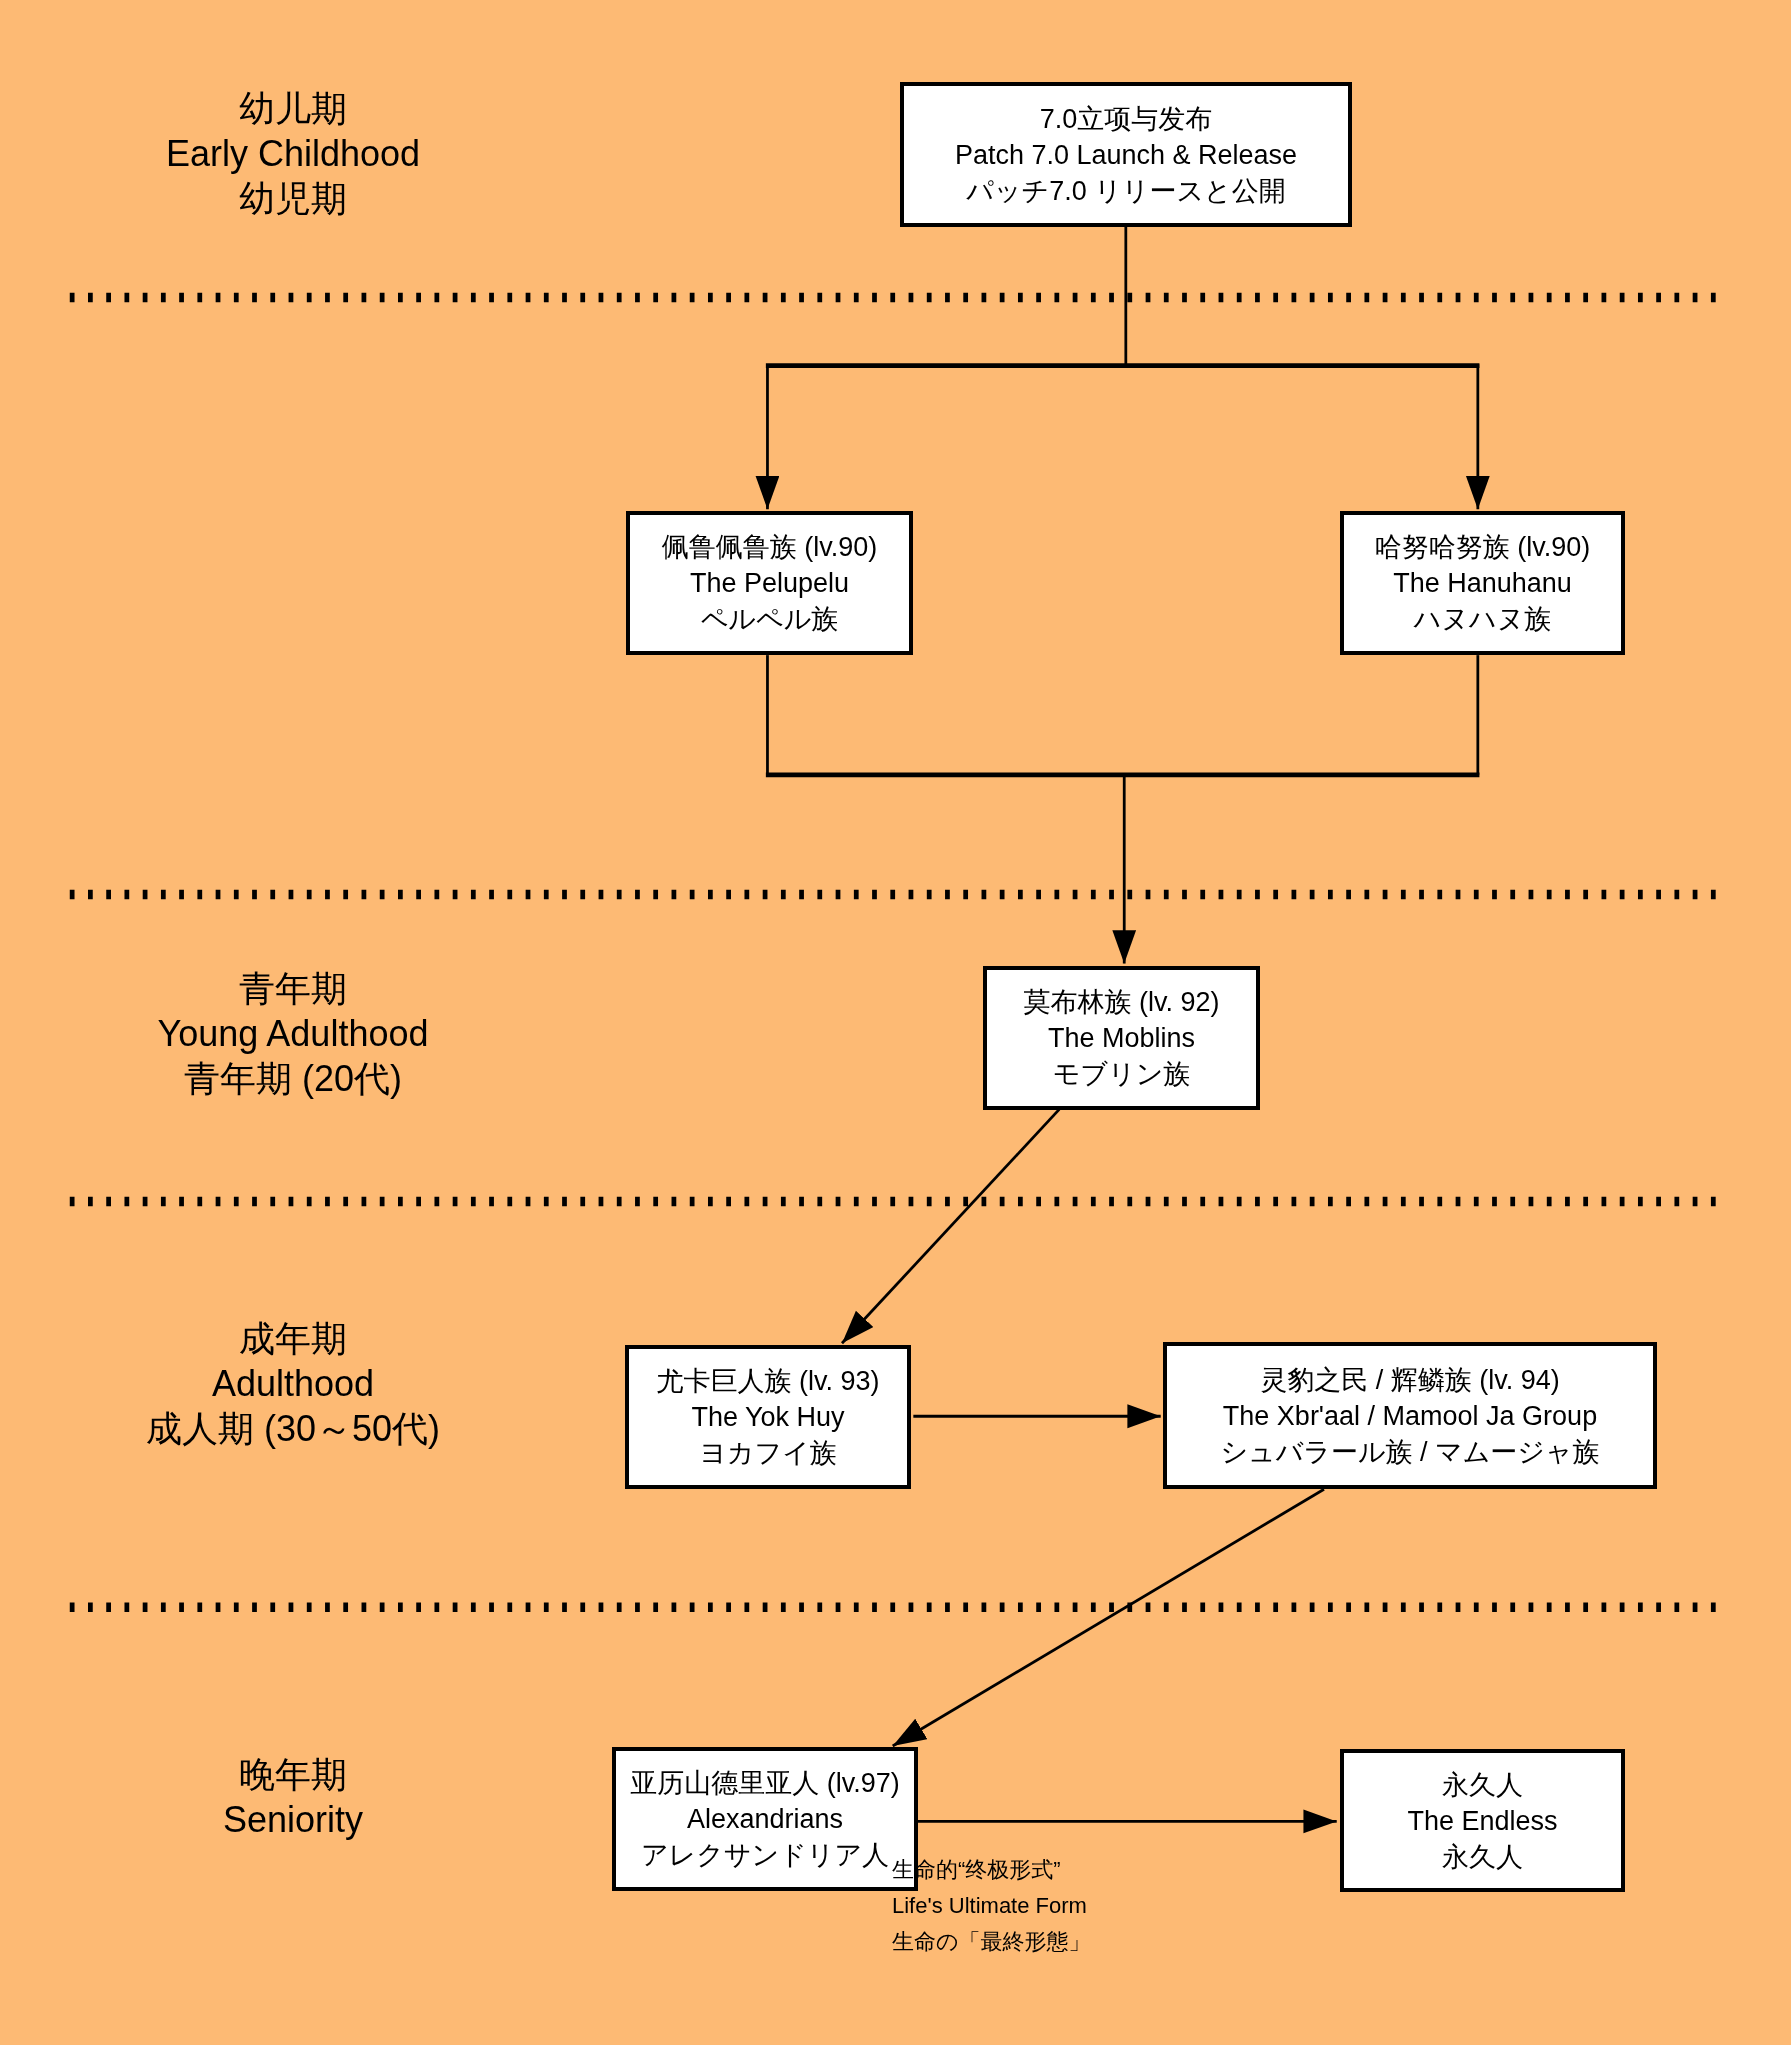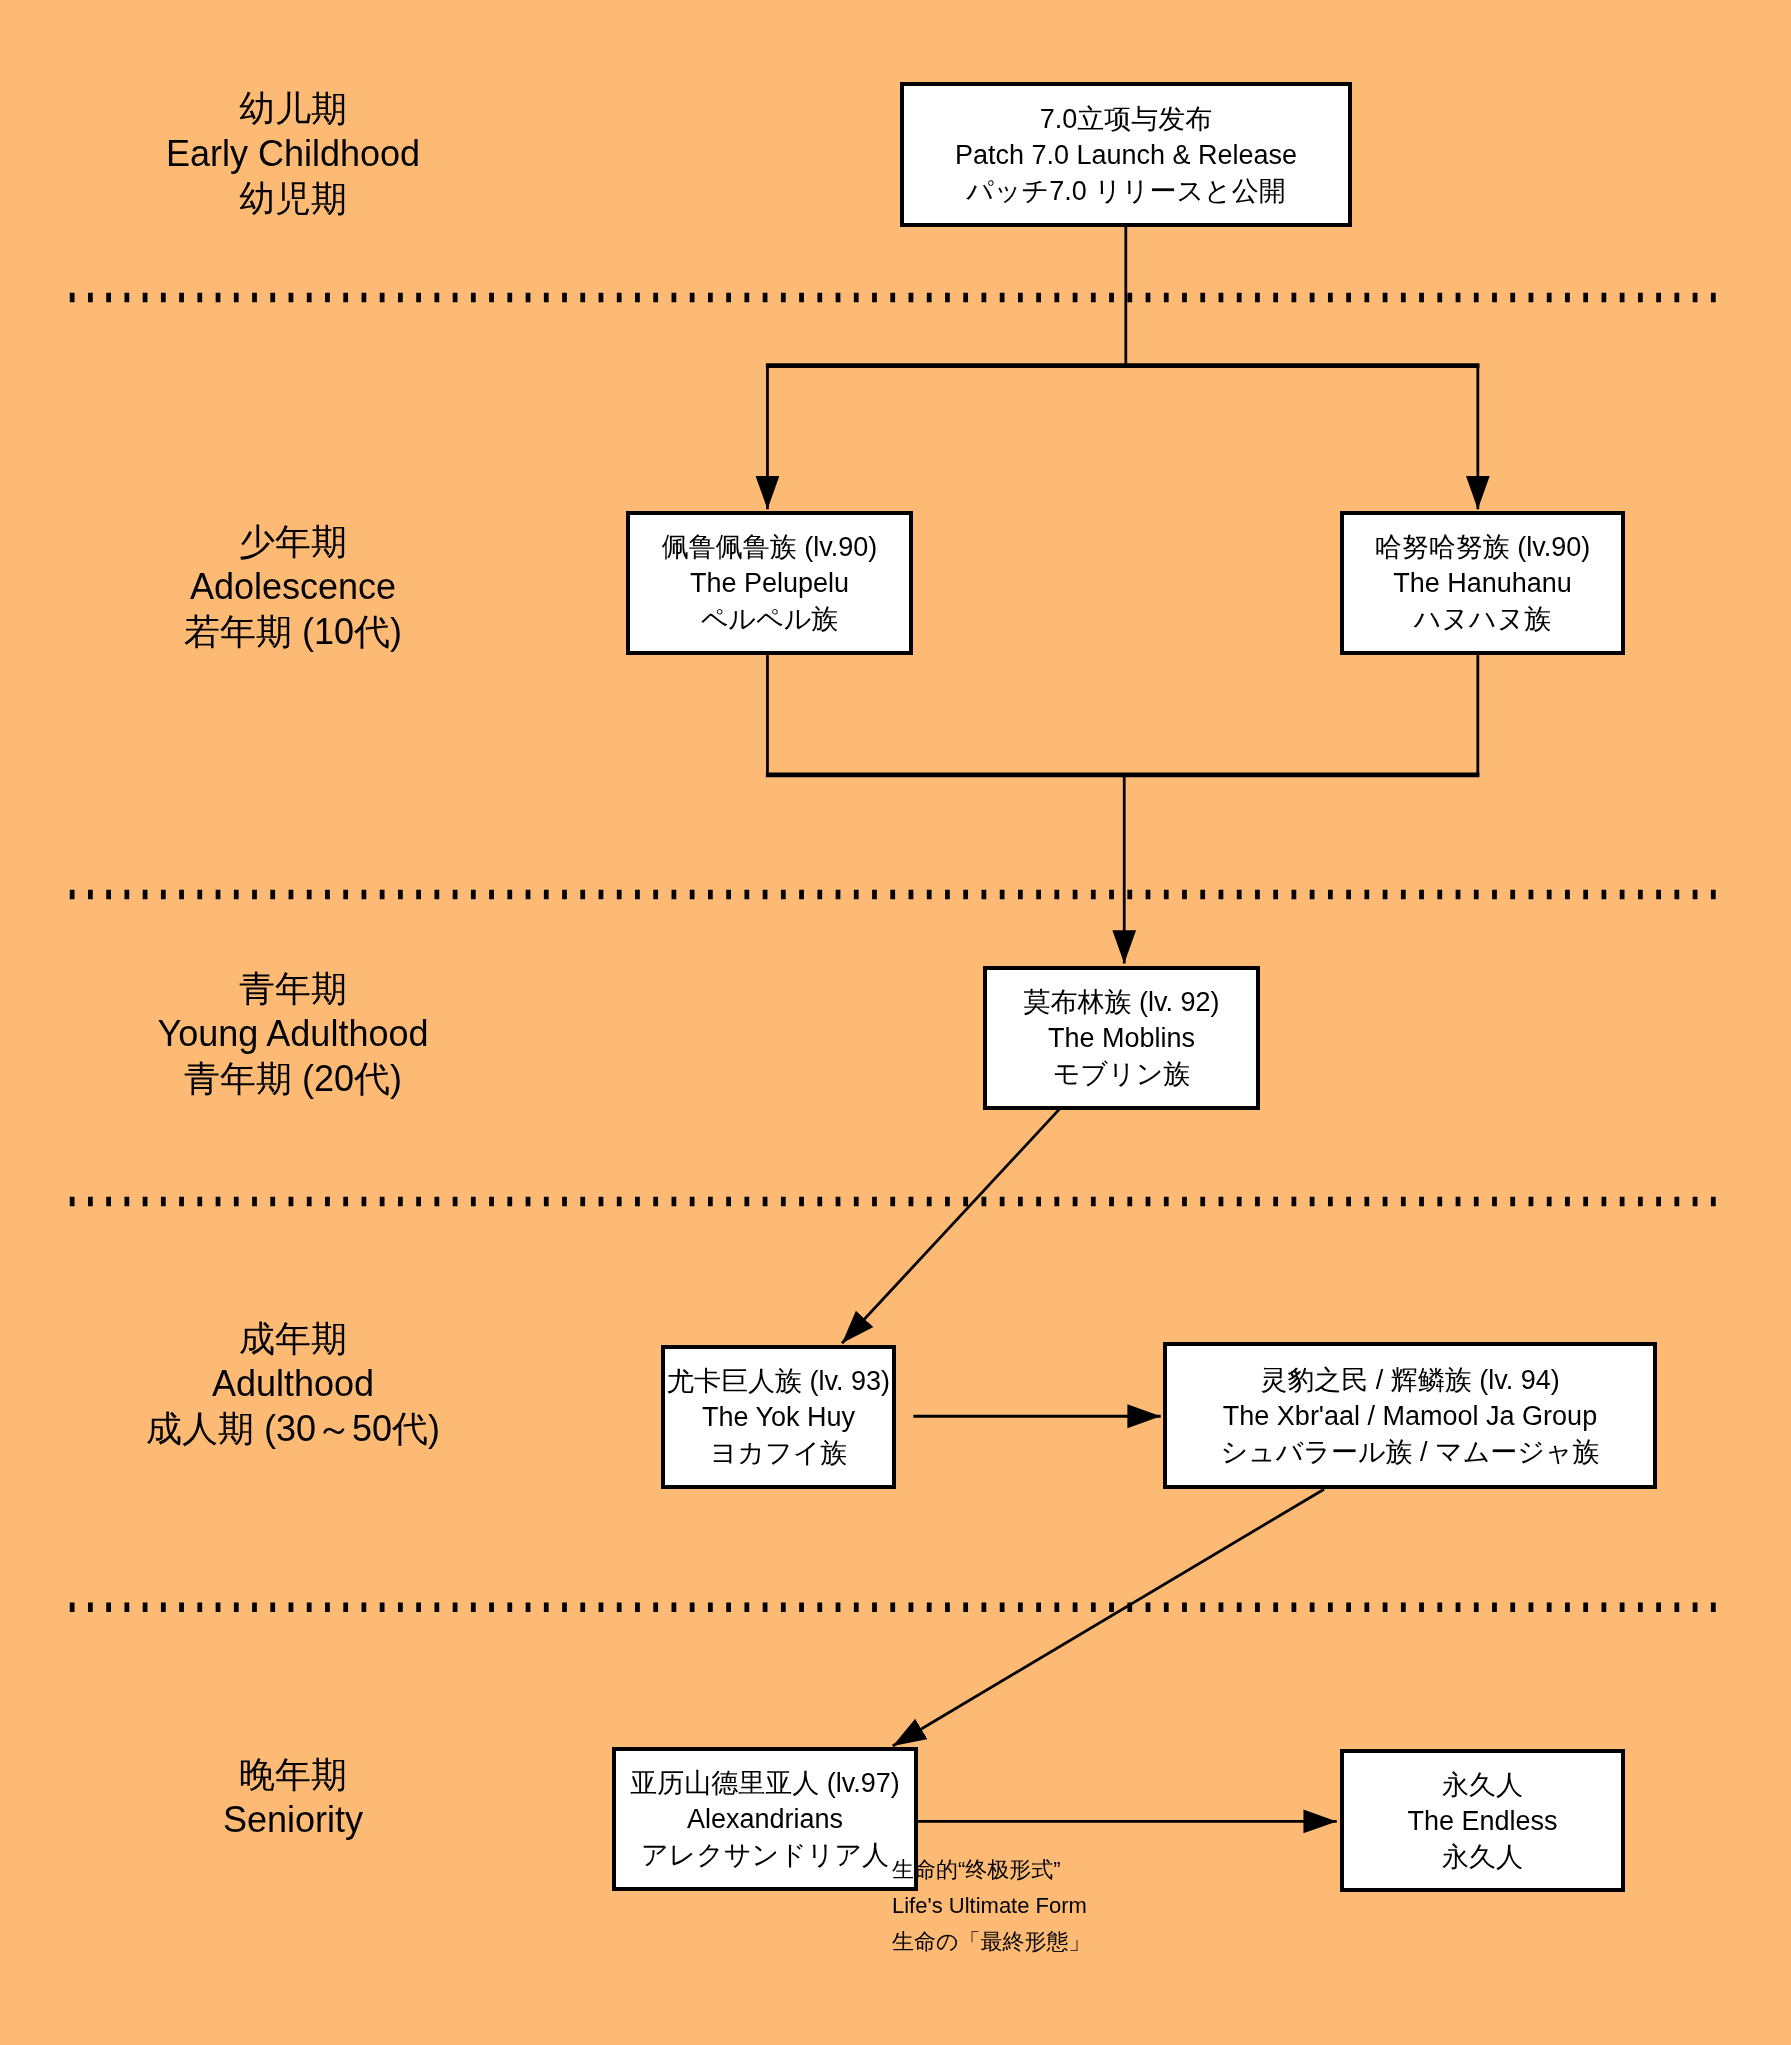--- a/index.html
+++ b/index.html
@@ -90,25 +90,20 @@
     <line x1="1670" y1="1878" x2="1126" y2="2202" stroke="#000000" stroke-width="3.5" marker-end="url(#arrow)"></line>
 
     <line x1="1144" y1="2297" x2="1686" y2="2297" stroke="#000000" stroke-width="3.5" marker-end="url(#arrow)"></line>
   </svg>
 
   <div class="stage" style="top:86px">
     <div>幼儿期</div>
     <div>Early Childhood</div>
     <div>幼児期</div>
   </div>
-  <div class="stage" style="top:519px">
-    <div>少年期</div>
-    <div>Adolescence</div>
-    <div>若年期 (10代)</div>
-  </div>
   <div class="stage" style="top:966px">
     <div>青年期</div>
     <div>Young Adulthood</div>
     <div>青年期 (20代)</div>
   </div>
   <div class="stage" style="top:1316px">
     <div>成年期</div>
     <div>Adulthood</div>
     <div>成人期 (30～50代)</div>
   </div>
@@ -134,21 +129,21 @@
     <div>The Hanuhanu</div>
     <div>ハヌハヌ族</div>
   </div>
 
   <div class="node" style="left:983px;top:966px;width:277px;height:144px">
     <div>莫布林族 (lv. 92)</div>
     <div>The Moblins</div>
     <div>モブリン族</div>
   </div>
 
-  <div class="node" style="left:661px;top:1345px;width:235px;height:144px">
+  <div class="node" style="left:625px;top:1345px;width:286px;height:144px">
     <div>尤卡巨人族 (lv. 93)</div>
     <div>The Yok Huy</div>
     <div>ヨカフイ族</div>
   </div>
 
   <div class="node" style="left:1163px;top:1342px;width:494px;height:147px">
     <div>灵豹之民 / 辉鳞族 (lv. 94)</div>
     <div>The Xbr'aal / Mamool Ja Group</div>
     <div>シュバラール族 / マムージャ族</div>
   </div>

